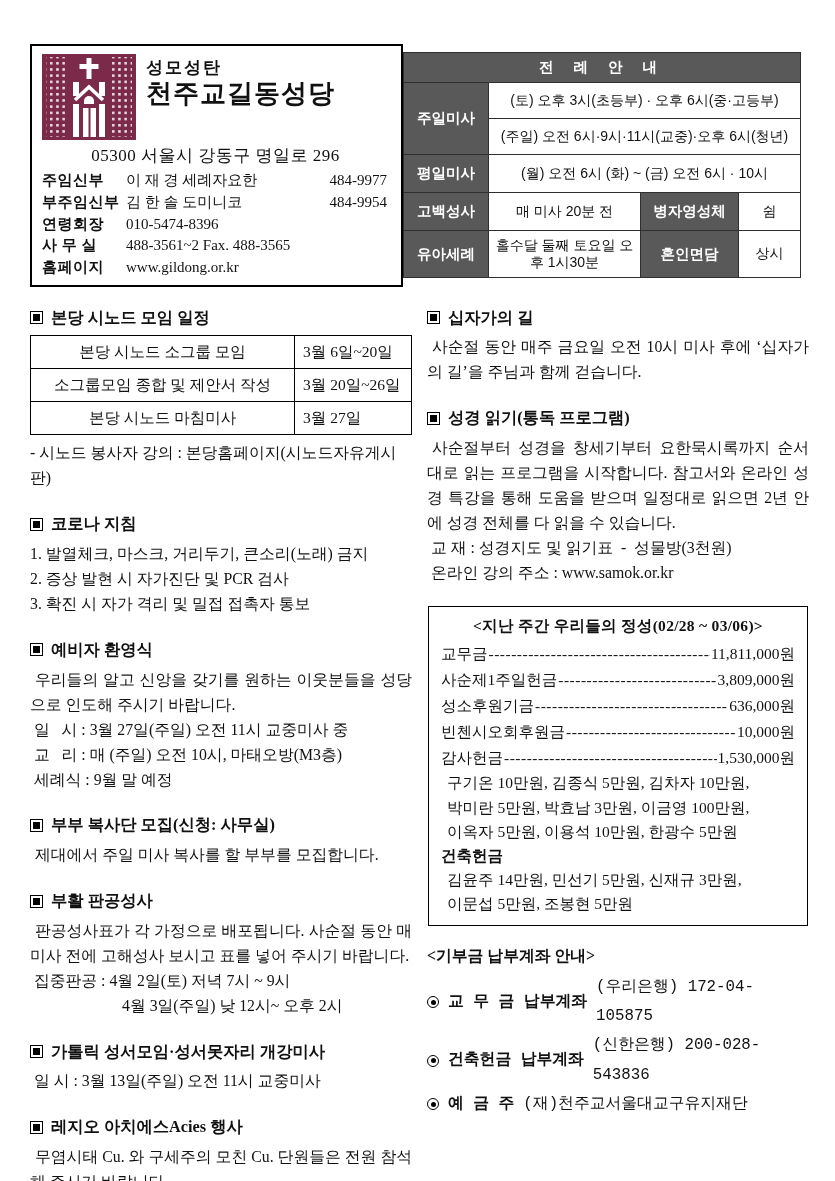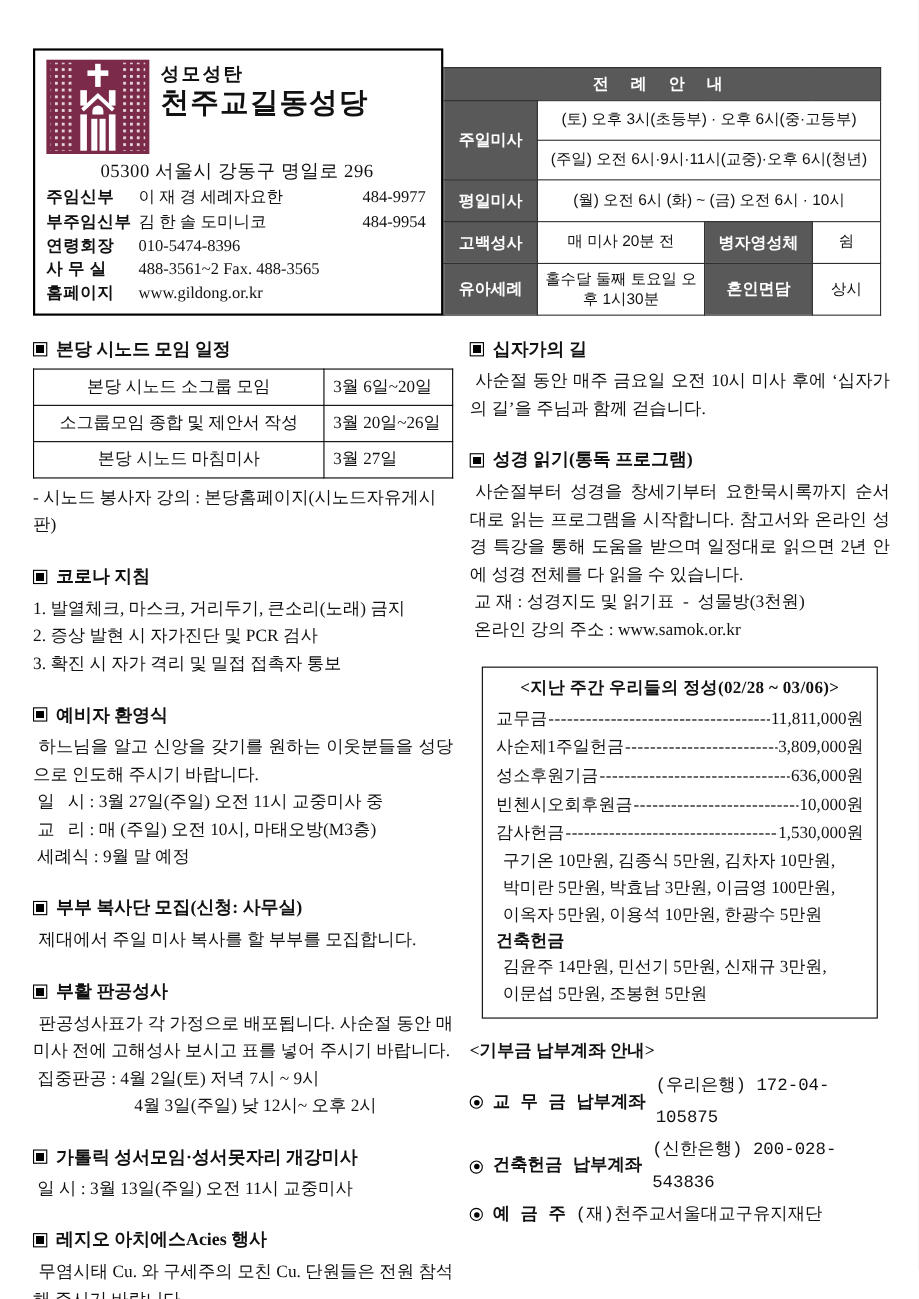--- a/index.html
+++ b/index.html
@@ -1,20 +1,20 @@
 <!DOCTYPE html>
 <html><head>
 <meta charset="utf-8">
 <style>
   * { margin:0; padding:0; box-sizing:border-box; }
   body { background:#e8e8e8; font-family:"Liberation Serif","DejaVu Serif",serif; color:#111; }
   .page { width:835px; height:1181px; background:#fff; margin:0 auto; padding:44px 25px 0 30px; overflow:hidden; }
 
   
-  .header { display:flex; align-items:flex-end; margin-bottom:18px; }
+  .header { display:flex; align-items:center; margin-bottom:18px; }
   .church-box { width:373px; border:2px solid #000; padding:8px 12px 6px 10px; }
   .logo-row { display:flex; gap:10px; align-items:flex-start; }
   .logo-svg { flex:none; }
   .title-wrap { padding-top:2px; font-family:"Liberation Sans","DejaVu Sans",sans-serif; }
   .season { font-size:17px; font-weight:bold; letter-spacing:2px; }
   .church-name { font-size:26px; font-weight:bold; letter-spacing:1px; line-height:1.15; }
   .address { text-align:center; font-size:17px; margin:4px 0 3px; letter-spacing:0.5px; }
   .contact-row { display:flex; align-items:baseline; font-size:15px; line-height:1.45; }
   .contact-label { width:84px; font-weight:bold; letter-spacing:0.5px; flex:none; }
   .contact-value { flex:1; }
@@ -42,21 +42,21 @@
   .line { white-space:pre-wrap; }
   .para { text-align:justify; text-indent:5px; }
   .indent-deep { padding-left:92px; }
 
   table.synod-table { width:100%; border-collapse:collapse; margin:3px 0 6px; }
   table.synod-table td { border:1.5px solid #000; height:33px; font-size:15.5px;
     text-align:center; vertical-align:middle; padding:1px 4px; }
   table.synod-table td.date-cell { text-align:left; padding-left:8px; width:117px; }
 
   
-  .offer-box { border:1.5px solid #000; padding:7px 12px 9px; margin:4px 11px 18px; font-size:15.5px; }
+  .offer-box { border:1.5px solid #000; padding:7px 12px 9px; margin:4px 1px 18px; font-size:15.5px; }
   .offer-title { text-align:center; font-weight:bold; margin-bottom:3px; letter-spacing:0.3px; }
   .don-row { display:flex; align-items:baseline; line-height:1.68; }
   .don-label { white-space:nowrap; }
   .leader { flex:1; overflow:hidden; white-space:nowrap; margin:0 1px; letter-spacing:0.5px; }
   .don-amt { white-space:nowrap; }
   .names-line { padding-left:6px; white-space:pre-wrap; line-height:1.55; }
   .sub-bold { font-weight:bold; }
 
   
   .acct-title { font-weight:bold; margin-bottom:4px; }
@@ -198,21 +198,21 @@
         <div class="line">1. 발열체크, 마스크, 거리두기, 큰소리(노래) 금지</div>
         <div class="line">2. 증상 발현 시 자가진단 및 PCR 검사</div>
         <div class="line">3. 확진 시 자가 격리 및 밀접 접촉자 통보</div>
       </div>
 
       <div class="section">
         <div class="h">
           <span class="bullet"></span>
           <span>예비자 환영식</span>
         </div>
-        <div class="para">하느님을 알고 신앙을 갖기를 원하는 이웃분들을 성당으로 인도해 주시기 바랍니다.</div>
+        <div class="para">우리들의 알고 신앙을 갖기를 원하는 이웃분들을 성당으로 인도해 주시기 바랍니다.</div>
         <div class="line"> 일   시 : 3월 27일(주일) 오전 11시 교중미사 중</div>
         <div class="line"> 교   리 : 매 (주일) 오전 10시, 마태오방(M3층)</div>
         <div class="line"> 세례식 : 9월 말 예정</div>
       </div>
 
       <div class="section">
         <div class="h">
           <span class="bullet"></span>
           <span>부부 복사단 모집(신청: 사무실)</span>
         </div>

